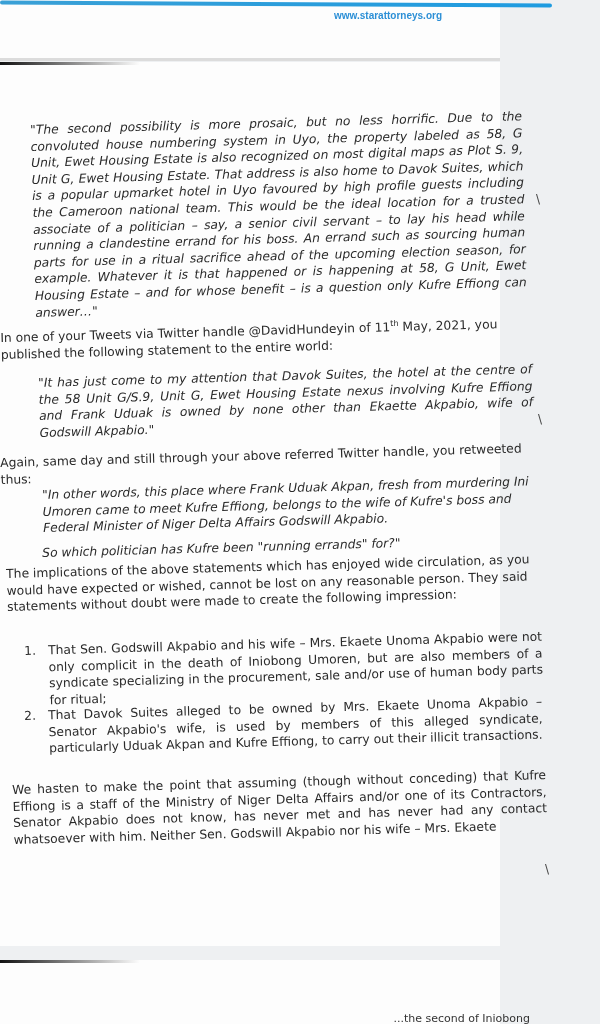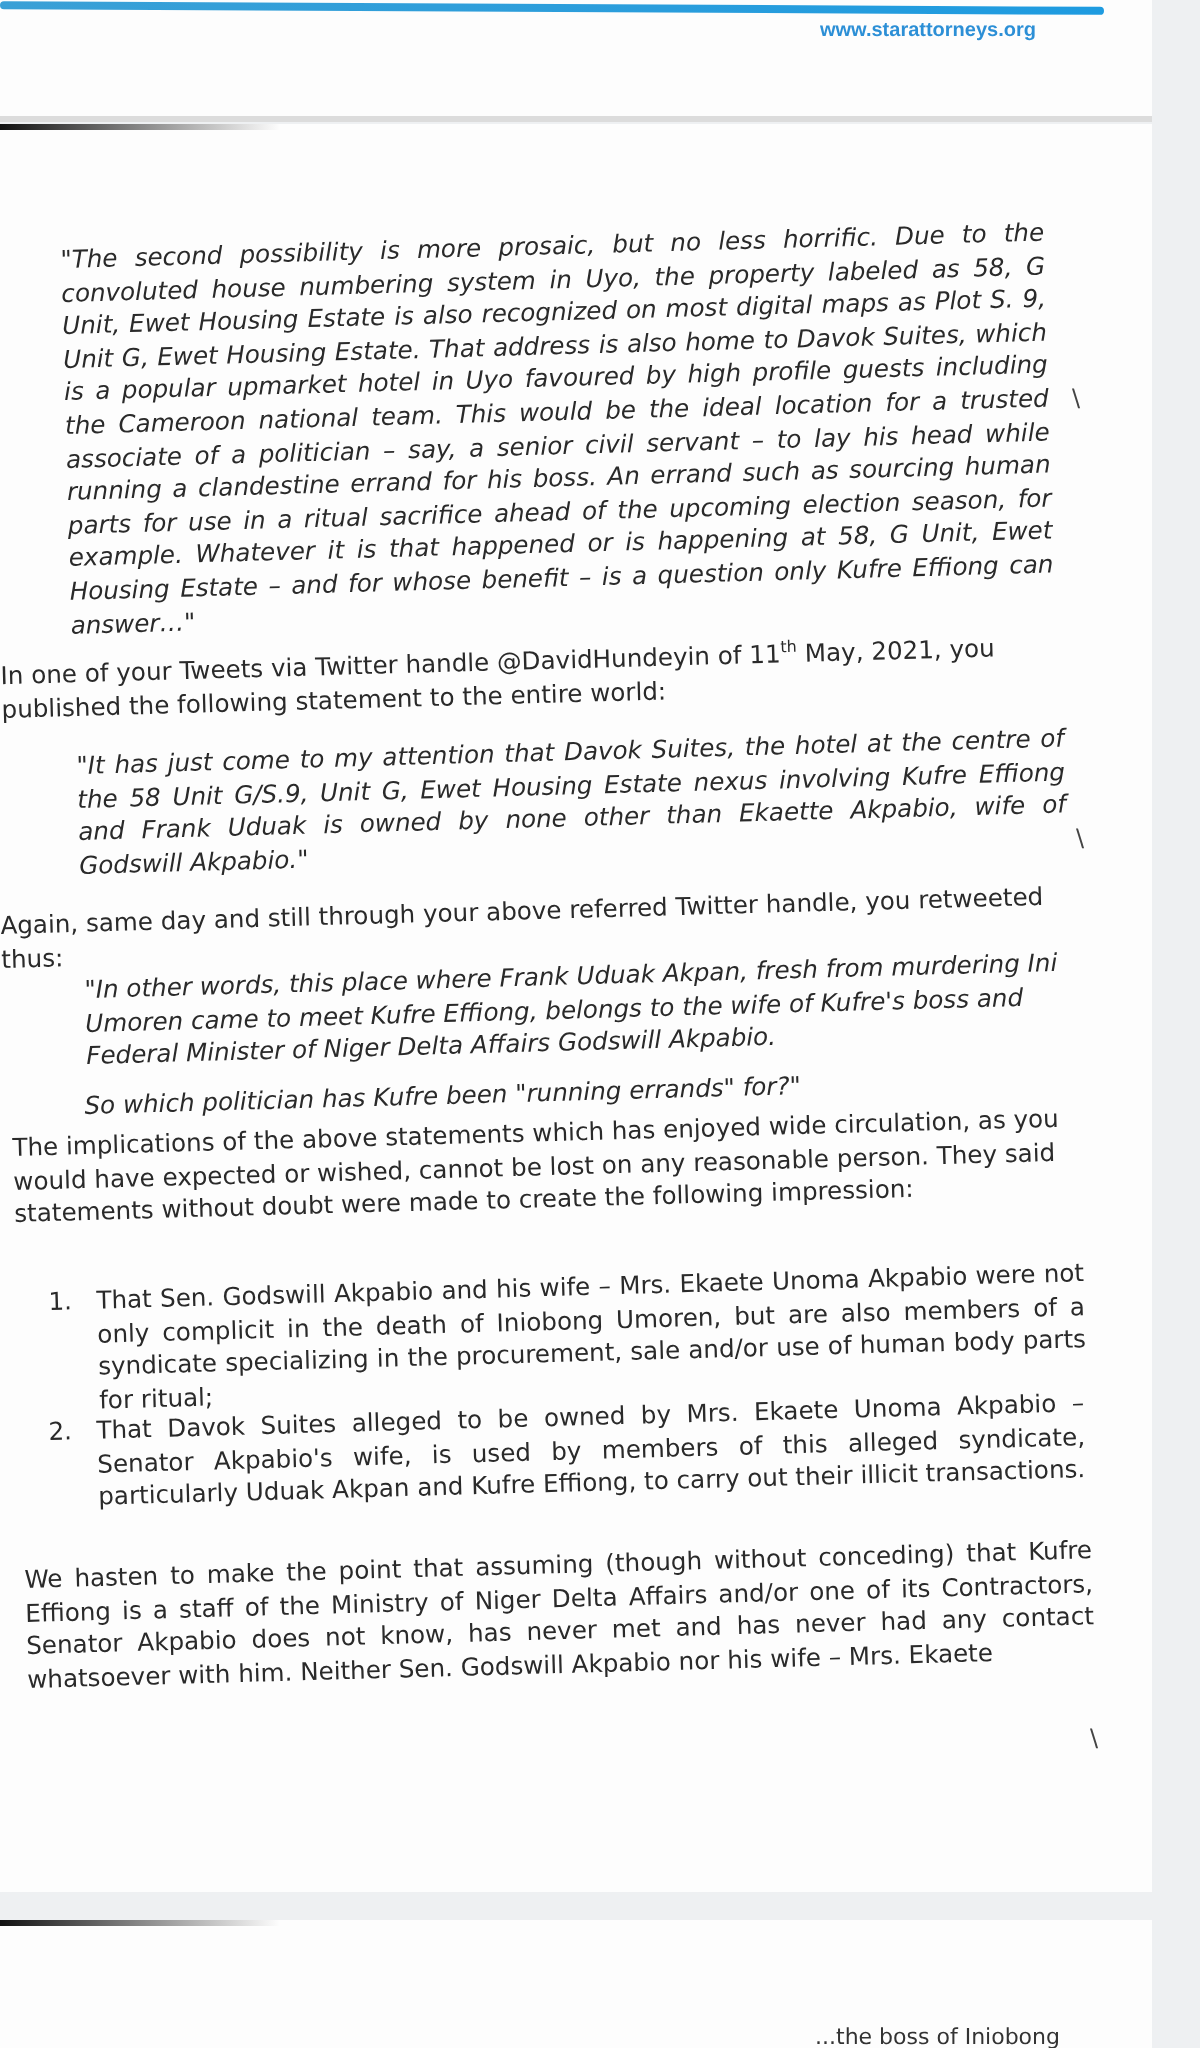--- a/index.html
+++ b/index.html
@@ -1,17 +1,17 @@
 <!DOCTYPE html>
 <html><head>
 <meta charset="utf-8">
 <style>
   html,body{margin:0;padding:0;}
   body{width:600px;height:1024px;background:#eef0f2;position:relative;overflow:hidden;font-family:"DejaVu Sans","Liberation Sans",sans-serif;color:#2a2a2a;}
-  .page{position:absolute;left:0;width:576px;background:#fdfdfd;}
+  .page{position:absolute;left:0;width:500px;background:#fdfdfd;}
   .page-top{top:0;height:58px;border-bottom:3px solid #dcdcdc;}
   .blue-rule{position:absolute;left:0;top:2px;width:552px;height:4px;background:linear-gradient(to right,#3aa0d6,#1e9be0);border-radius:2px;transform:rotate(0.3deg);}
   .url{position:absolute;right:58px;top:10px;font-size:10px;font-weight:bold;color:#2c8fd6;font-family:"Liberation Sans",sans-serif;}
   .page-main{top:62px;height:884px;}
   .page-main::before,.page-next::before{content:"";position:absolute;left:0;top:0;width:140px;height:3px;background:linear-gradient(to right,#111,rgba(0,0,0,0));}
   .page-next{top:960px;height:64px;}
   .text{position:absolute;font-size:12.3px;line-height:16.6px;transform:rotate(-1.6deg);transform-origin:left top;}
   .it{font-style:italic;}
   .q1{left:30px;top:122px;width:492px;text-align:justify;}
   .p1{left:0px;top:327px;width:530px;}
@@ -64,13 +64,13 @@
   <span class="body">That Davok Suites alleged to be owned by Mrs. Ekaete Unoma Akpabio – Senator Akpabio's wife, is used by members of this alleged syndicate, particularly Uduak Akpan and Kufre Effiong, to carry out their illicit transactions.</span>
 </div>
 
 <div class="text p4">We hasten to make the point that assuming (though without conceding) that Kufre Effiong is a staff of the Ministry of Niger Delta Affairs and/or one of its Contractors, Senator Akpabio does not know, has never met and has never had any contact whatsoever with him. Neither Sen. Godswill Akpabio nor his wife – Mrs. Ekaete</div>
 
 <div class="tick" style="left:536px;top:192px">\</div>
 <div class="tick" style="left:538px;top:412px">\</div>
 <div class="tick" style="left:545px;top:862px">\</div>
 
 <div class="page page-next"></div>
-<div class="footer-text">...the boss of Iniobong</div>
+<div class="footer-text">...the second of Iniobong</div>
 
 </body></html>

